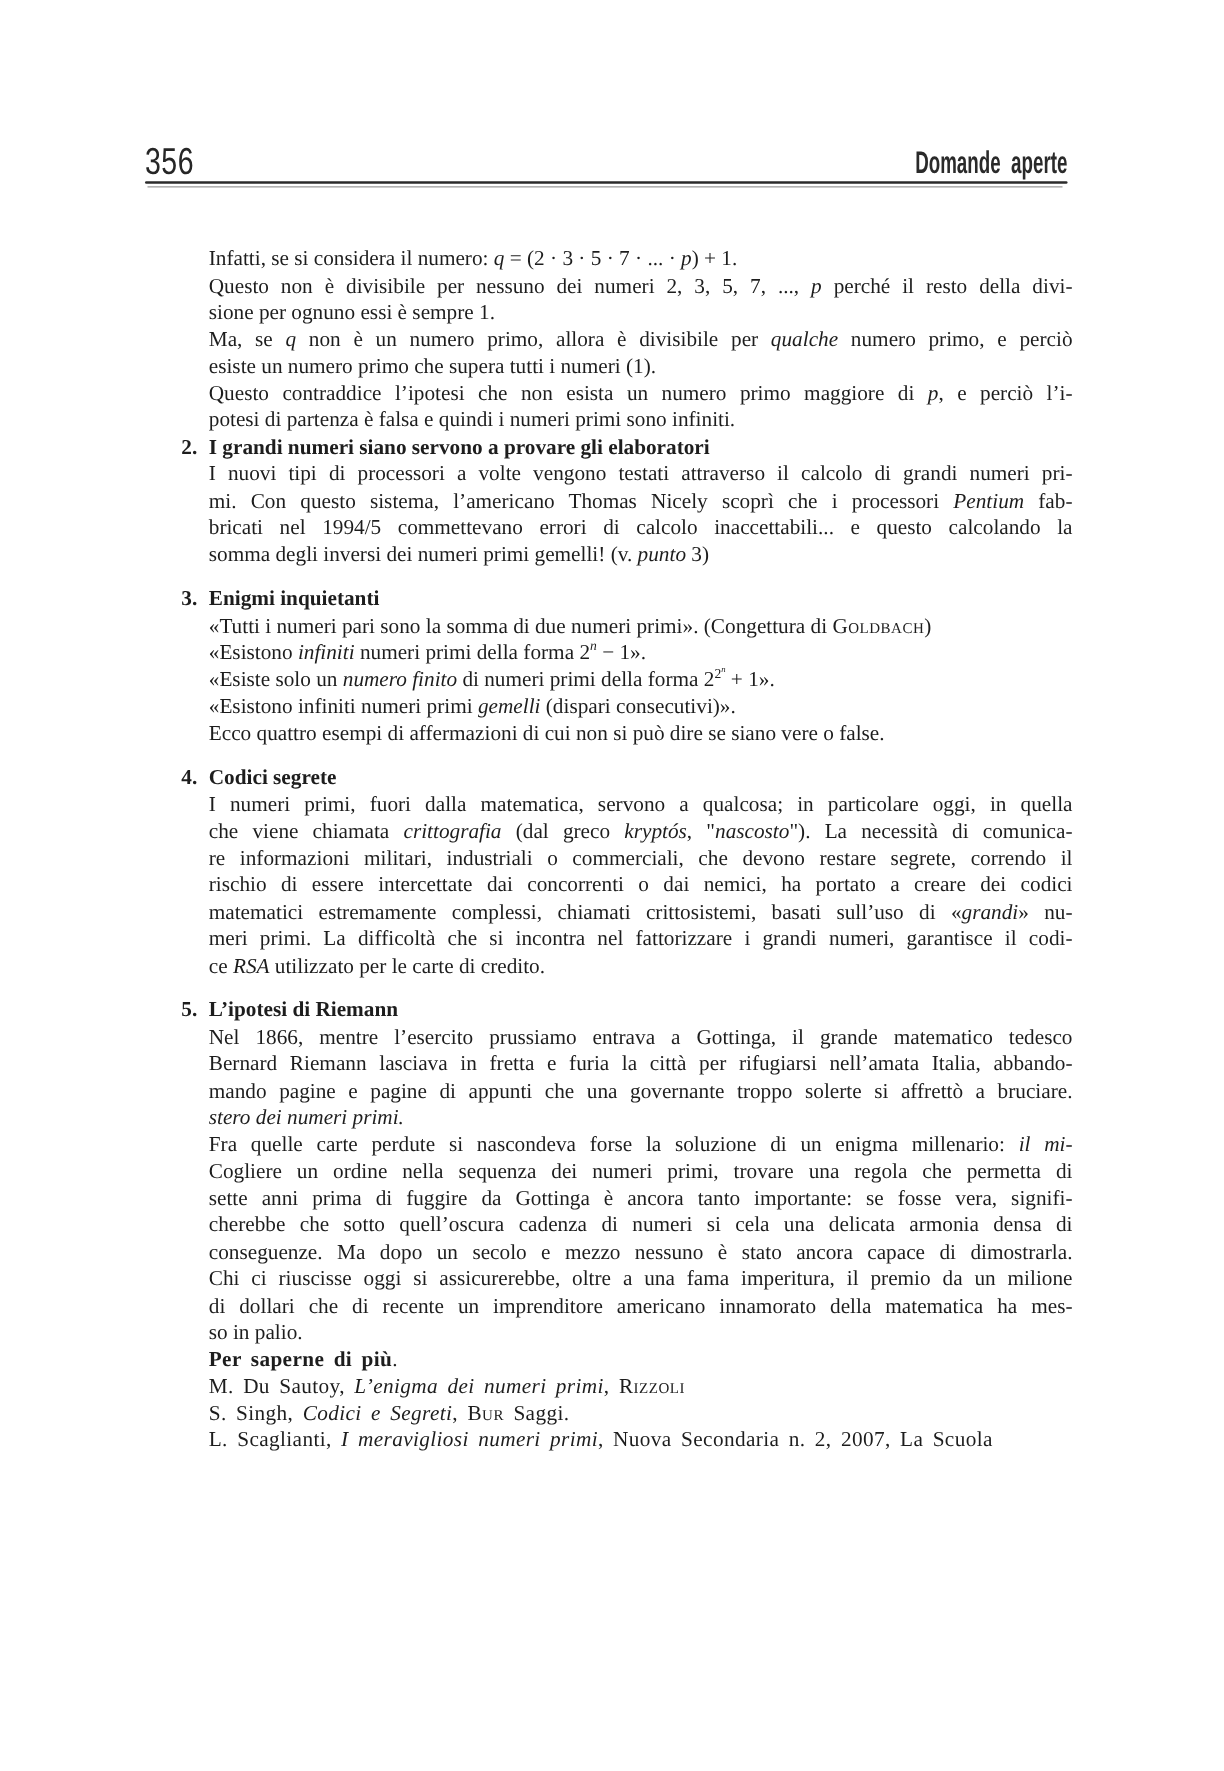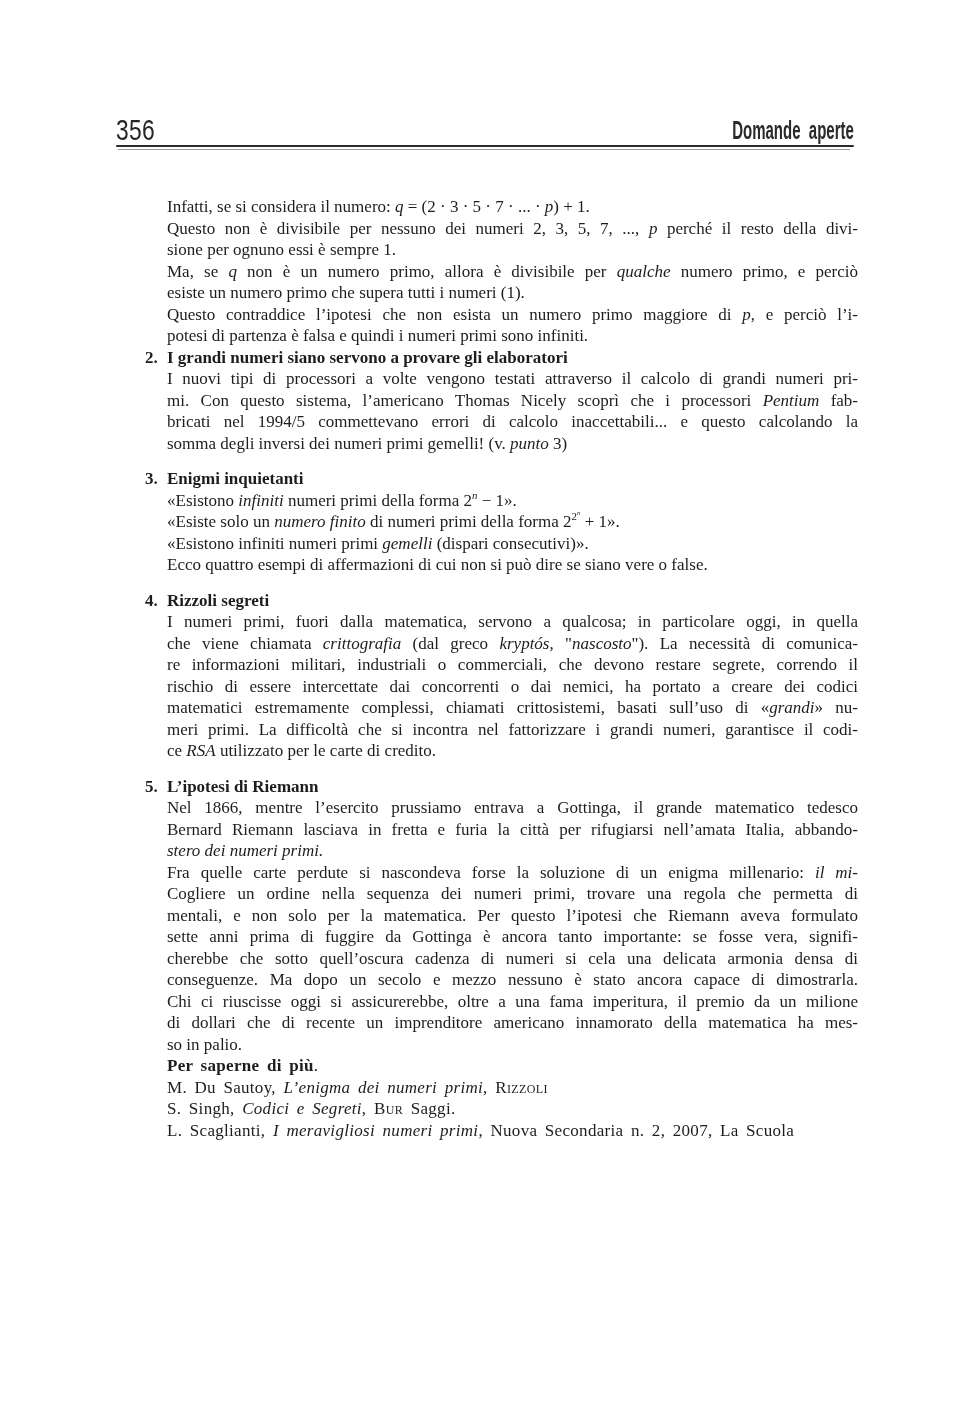--- a/index.html
+++ b/index.html
@@ -131,43 +131,44 @@
     </div>
     <div class="section">
       <div class="heading-line"><span class="item-num">2.</span><span>I grandi numeri siano servono a provare gli elaboratori</span></div>
       <div class="line">I nuovi tipi di processori a volte vengono testati attraverso il calcolo di grandi numeri pri-</div>
       <div class="line">mi. Con questo sistema, l’americano Thomas Nicely scoprì che i processori <span class="s-i">Pentium</span> fab-</div>
       <div class="line">bricati nel 1994/5 commettevano errori di calcolo inaccettabili... e questo calcolando la</div>
       <div class="line last">somma degli inversi dei numeri primi gemelli! (v. <span class="s-i">punto</span> 3)</div>
     </div>
     <div class="section gap">
       <div class="heading-line"><span class="item-num">3.</span><span>Enigmi inquietanti</span></div>
+      <div class="line last">«Tutti i numeri pari sono la somma di due numeri primi». (Congettura di <span class="s-sc">Goldbach</span>)</div>
       <div class="line last">«Esistono <span class="s-i">infiniti</span> numeri primi della forma 2<span class="s-sup"><span class="s-i">n</span></span> − 1».</div>
       <div class="line last">«Esiste solo un <span class="s-i">numero finito</span> di numeri primi della forma 2<span class="s-sup">2<span class="s-sup"><span class="s-i">n</span></span></span> + 1».</div>
       <div class="line last">«Esistono infiniti numeri primi <span class="s-i">gemelli</span> (dispari consecutivi)».</div>
       <div class="line last">Ecco quattro esempi di affermazioni di cui non si può dire se siano vere o false.</div>
     </div>
     <div class="section gap">
-      <div class="heading-line"><span class="item-num">4.</span><span>Rizzoli segreti</span></div>
+      <div class="heading-line"><span class="item-num">4.</span><span>Codici segrete</span></div>
       <div class="line">I numeri primi, fuori dalla matematica, servono a qualcosa; in particolare oggi, in quella</div>
       <div class="line">che viene chiamata <span class="s-i">crittografia</span> (dal greco <span class="s-i">kryptós</span>, "<span class="s-i">nascosto</span>"). La necessità di comunica-</div>
       <div class="line">re informazioni militari, industriali o commerciali, che devono restare segrete, correndo il</div>
       <div class="line">rischio di essere intercettate dai concorrenti o dai nemici, ha portato a creare dei codici</div>
       <div class="line">matematici estremamente complessi, chiamati crittosistemi, basati sull’uso di «<span class="s-i">grandi</span>» nu-</div>
       <div class="line">meri primi. La difficoltà che si incontra nel fattorizzare i grandi numeri, garantisce il codi-</div>
       <div class="line last">ce <span class="s-i">RSA</span> utilizzato per le carte di credito.</div>
     </div>
     <div class="section gap">
       <div class="heading-line"><span class="item-num">5.</span><span>L’ipotesi di Riemann</span></div>
       <div class="line">Nel 1866, mentre l’esercito prussiamo entrava a Gottinga, il grande matematico tedesco</div>
       <div class="line">Bernard Riemann lasciava in fretta e furia la città per rifugiarsi nell’amata Italia, abbando-</div>
+      <div class="line">mando pagine e pagine di appunti che una governante troppo solerte si affrettò a bruciare.</div>
       <div class="line last"><span class="s-i">stero dei numeri primi.</span></div>
       <div class="line">Fra quelle carte perdute si nascondeva forse la soluzione di un enigma millenario: <span class="s-i">il mi-</span></div>
       <div class="line">Cogliere un ordine nella sequenza dei numeri primi, trovare una regola che permetta di</div>
-      <div class="line">mentali, e non solo per la matematica. Per questo l’ipotesi che Riemann aveva formulato</div>
       <div class="line">sette anni prima di fuggire da Gottinga è ancora tanto importante: se fosse vera, signifi-</div>
       <div class="line">cherebbe che sotto quell’oscura cadenza di numeri si cela una delicata armonia densa di</div>
       <div class="line">conseguenze. Ma dopo un secolo e mezzo nessuno è stato ancora capace di dimostrarla.</div>
       <div class="line">Chi ci riuscisse oggi si assicurerebbe, oltre a una fama imperitura, il premio da un milione</div>
       <div class="line">di dollari che di recente un imprenditore americano innamorato della matematica ha mes-</div>
       <div class="line last">so in palio.</div>
     </div>
     <div class="references">
     <div class="line last ref-heading"><span>Per saperne di più</span><span class="suffix">.</span></div>
   <div class="line last">M. Du Sautoy, <span class="s-i">L’enigma dei numeri primi</span>, <span class="s-sc">Rizzoli</span></div>

